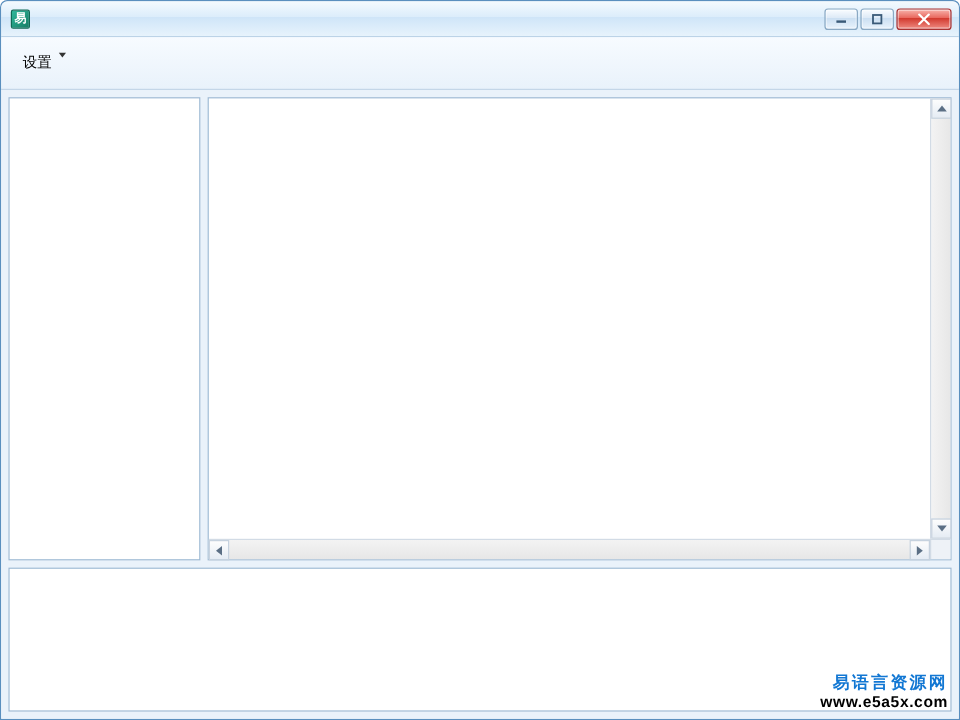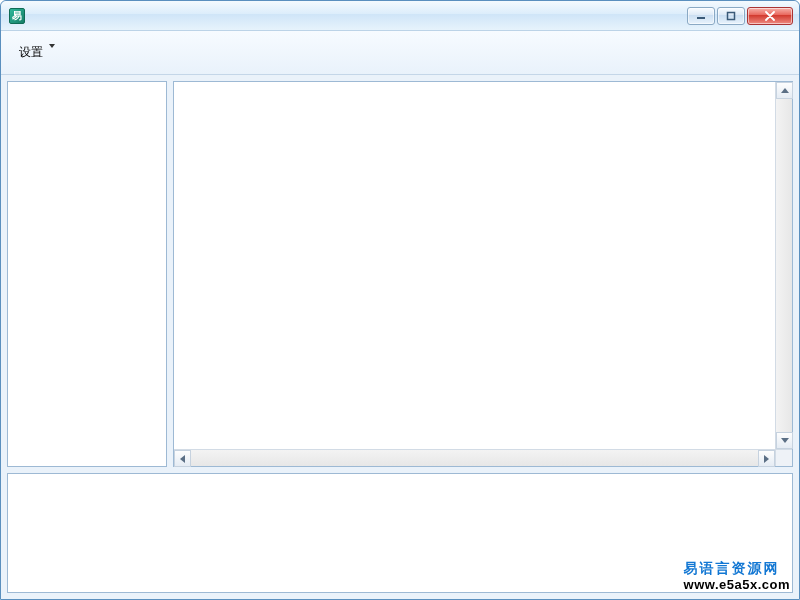--- a/index.html
+++ b/index.html
@@ -88,21 +88,21 @@
   .sb-arrow {
     width: 0; height: 0;
   }
   .arrow-up    { border-left:4px solid transparent; border-right:4px solid transparent; border-bottom:5px solid #5b6f85; }
   .arrow-down  { border-left:4px solid transparent; border-right:4px solid transparent; border-top:5px solid #5b6f85; }
   .arrow-left  { border-top:4px solid transparent; border-bottom:4px solid transparent; border-right:5px solid #5b6f85; }
   .arrow-right { border-top:4px solid transparent; border-bottom:4px solid transparent; border-left:5px solid #5b6f85; }
   .bottom-pane { height: 120px; }
   
   .watermark {
-    position: fixed; right: 10px; bottom: 6px; line-height: 1.3;
+    position: fixed; right: 10px; bottom: 6px; text-align: right; line-height: 1.3;
     pointer-events: none;
   }
   .watermark .line1 { color: #1277d3; font-weight: bold; font-size: 14px; letter-spacing: 2px; }
   .watermark .line2 { color: #000000; font-weight: bold; font-size: 13px; letter-spacing: 0.5px; }
 </style>
 </head>
 <body>
 
 <div class="window">
 

